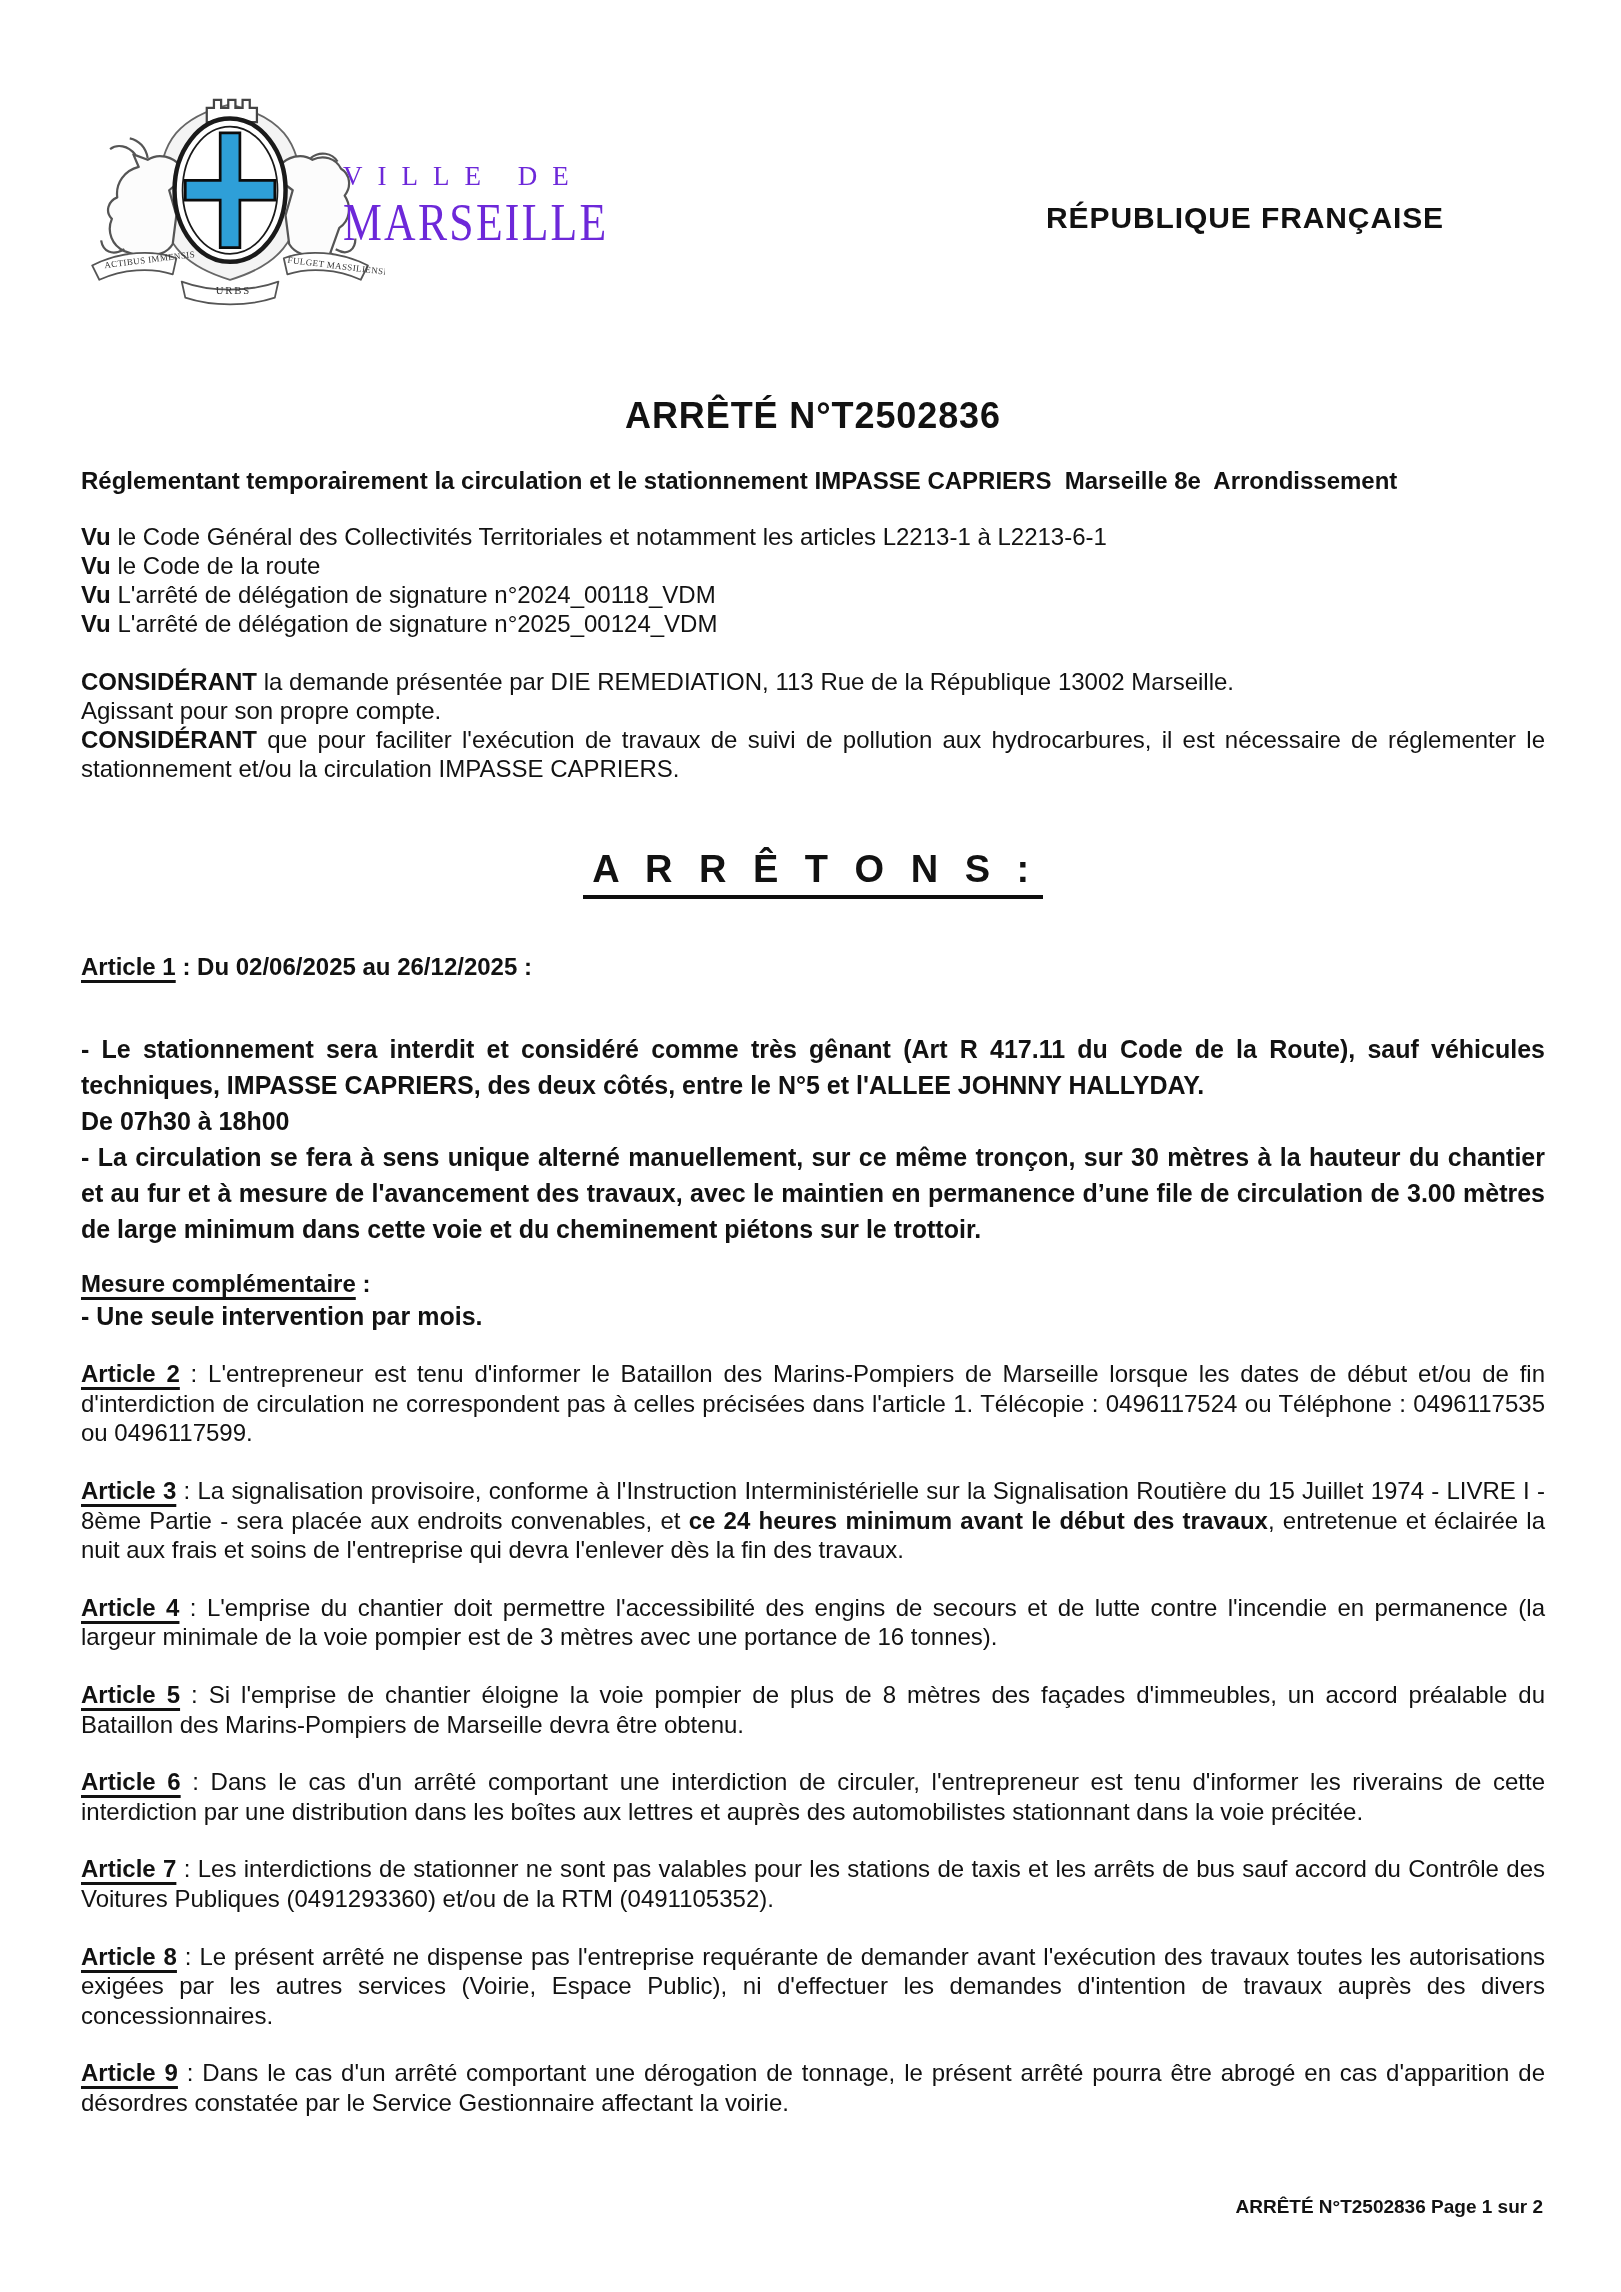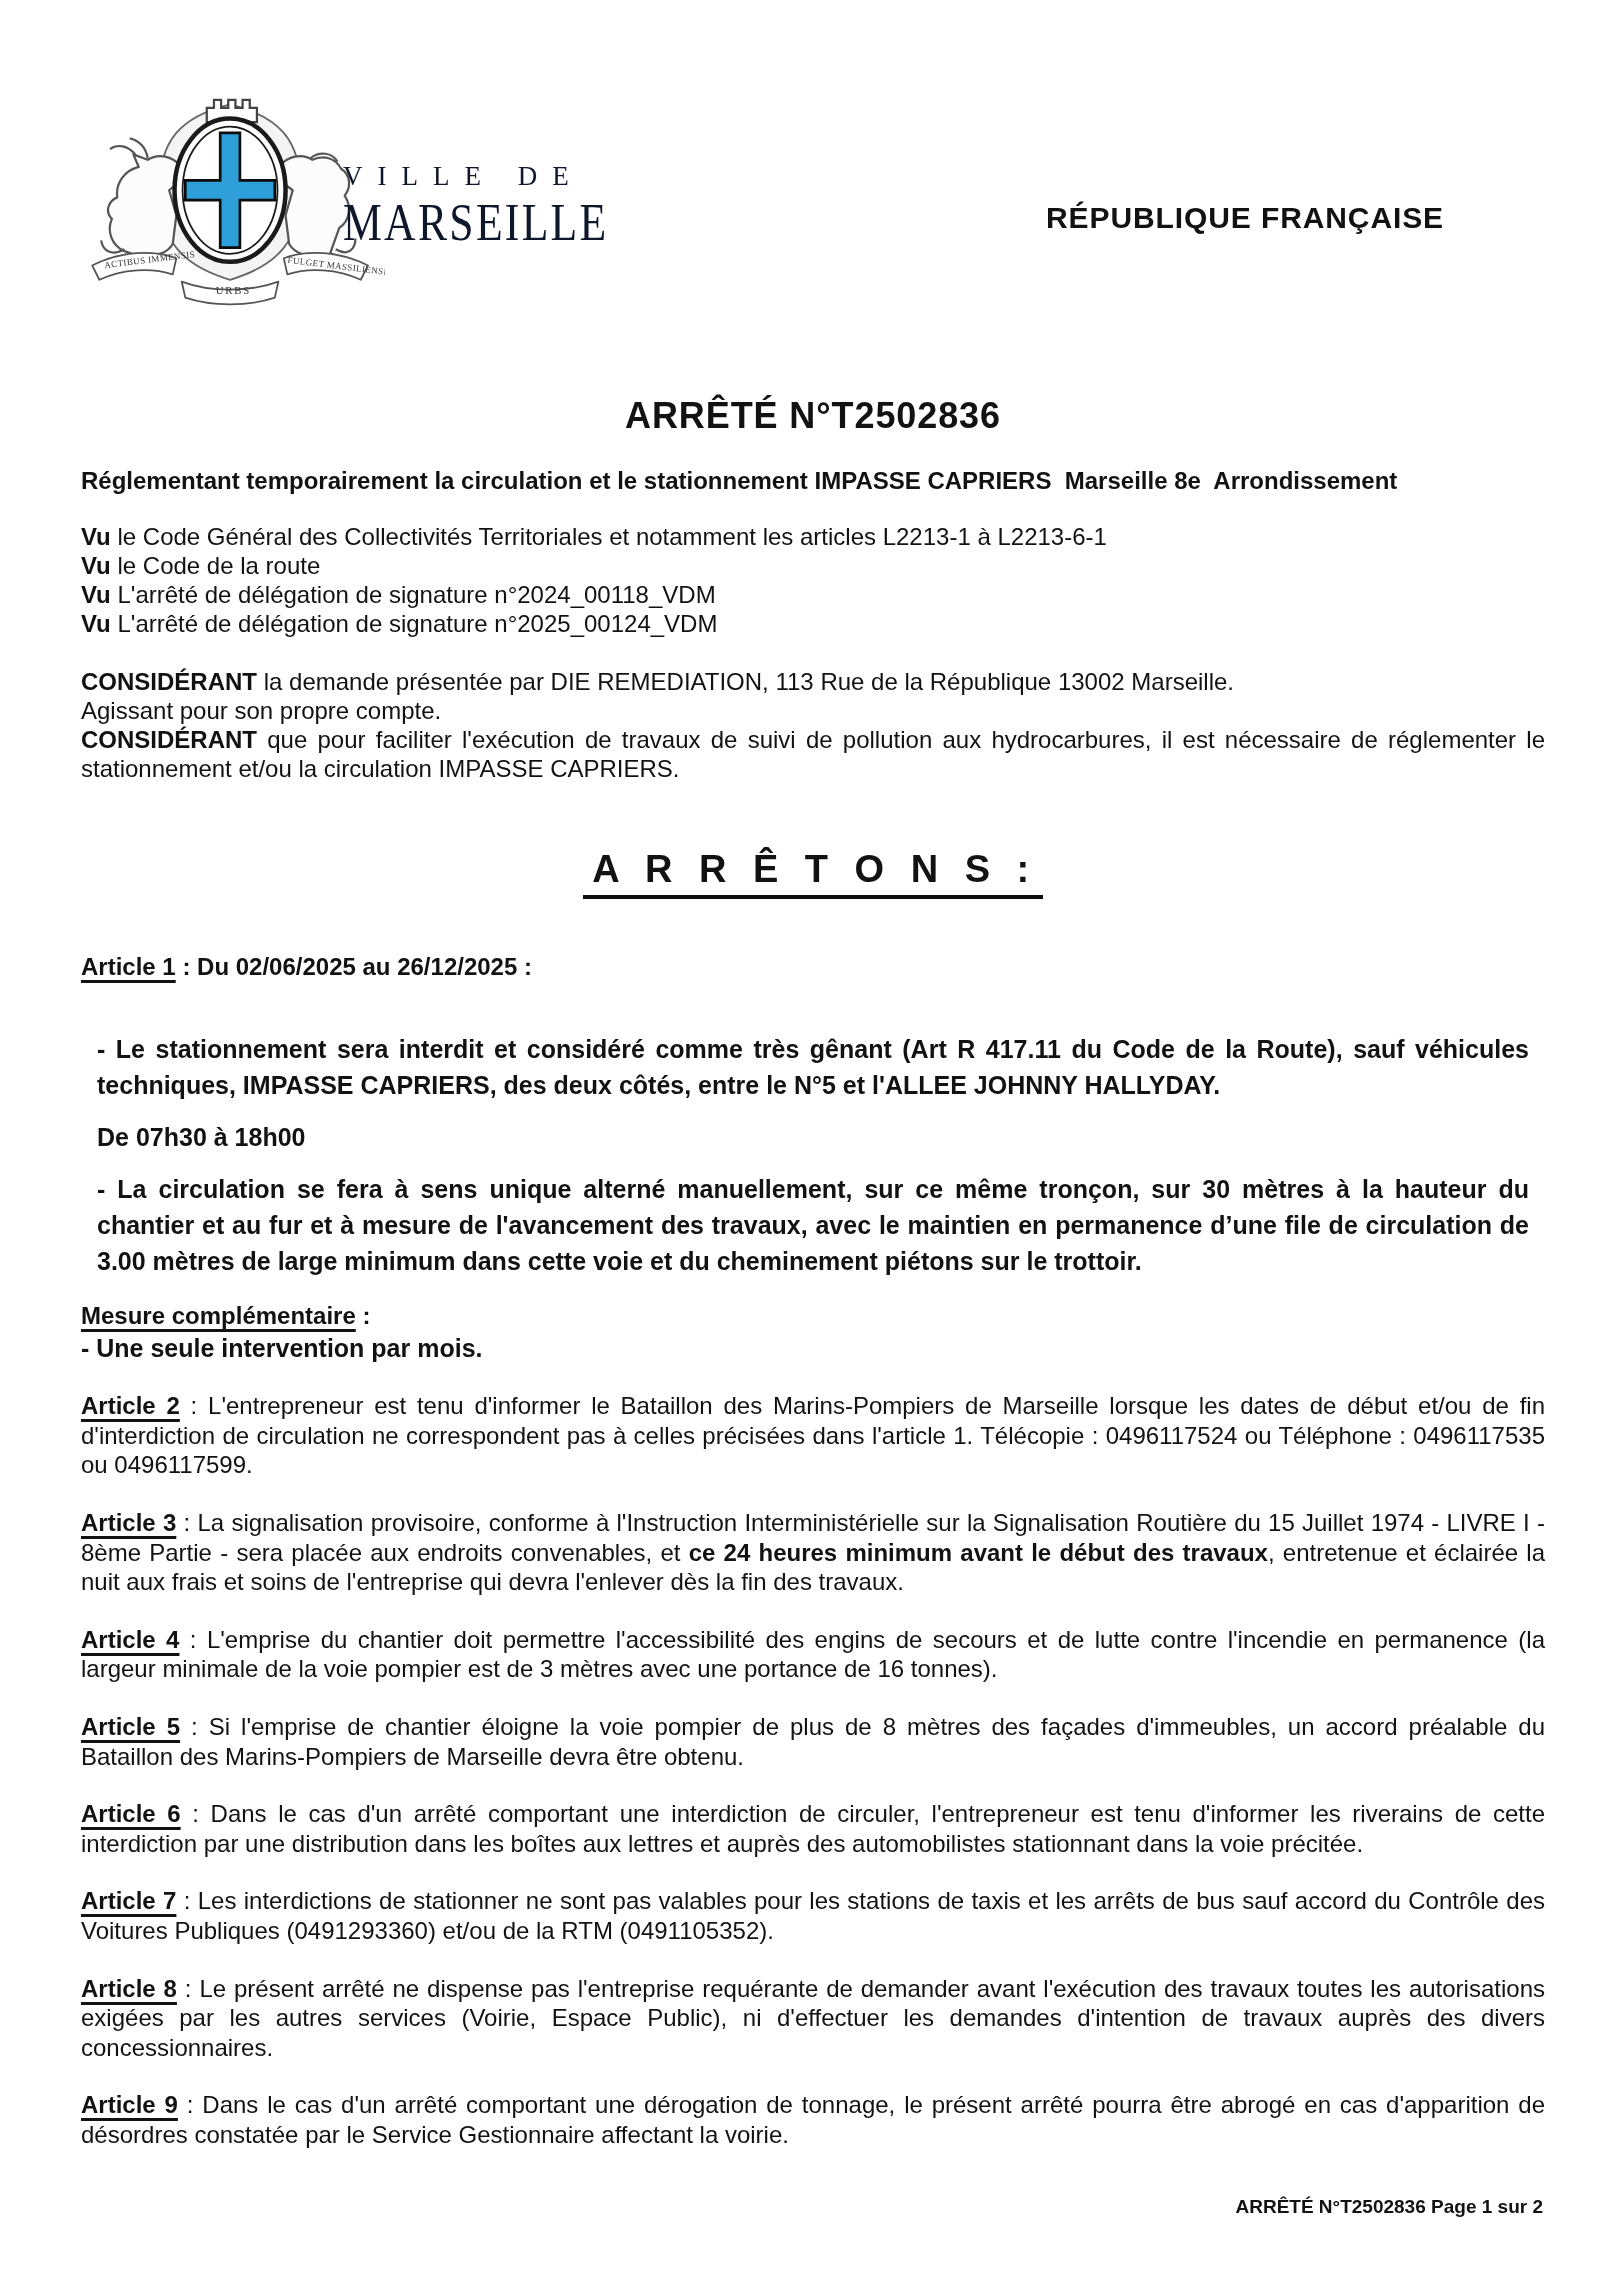--- a/index.html
+++ b/index.html
@@ -6,39 +6,39 @@
   .page{
     position:relative;
     width:1622px;height:2293px;
     background:#ffffff;
     font-family:"Liberation Sans", sans-serif;
     color:#121212;
     overflow:hidden;
   }
   
   .logo{position:absolute;left:76px;top:81px;width:309px;height:231px;}
-  .brand{position:absolute;left:343px;top:161px;color:#0f172a;font-family:"Liberation Serif", serif;}
+  .brand{position:absolute;left:343px;top:161px;color:#6d28d9;font-family:"Liberation Serif", serif;}
   .brand .l1{font-size:27px;letter-spacing:15px;white-space:pre;}
   .brand .l2{font-size:52px;letter-spacing:2.7px;margin-top:0.9px;transform:scaleX(.84);transform-origin:left top;white-space:pre;}
   .republic{position:absolute;left:1046px;top:201px;font-size:30px;font-weight:bold;letter-spacing:0.9px;white-space:pre;}
   
   .doc{position:absolute;left:0;top:0;width:1622px;padding:382px 77px 0 81px;box-sizing:border-box;}
   .title{margin:13px;font-size:36px;font-weight:bold;text-align:center;letter-spacing:0.9px;}
   .subtitle{margin:29.6px 0 0 0;font-size:24px;font-weight:bold;white-space:pre;}
   .salutation{margin:31px 0 0 0;font-size:24px;}
   .vu-block{margin-top:27px;font-size:24px;line-height:29px;}
   .vu-block b{font-weight:bold;}
   .consider{margin:29.6px 0 0 0;font-size:24px;line-height:29px;text-align:justify;}
   .consider b{font-weight:bold;}
   .arretons{margin:65px 0 0 0;text-align:center;}
   .arretons span{display:inline-block;font-size:38px;font-weight:bold;letter-spacing:8px;border-bottom:4.5px solid #0e0e0e;padding:0 5.4px 3.6px 9px;white-space:pre;}
   .u{text-decoration:underline;text-decoration-thickness:2.7px;text-underline-offset:5.4px;}
   .a1h{margin:54px 0 0 0;font-size:24px;font-weight:bold;}
   .a1body{margin-top:50px;font-size:25px;font-weight:bold;line-height:36px;text-align:justify;}
-  .a1body p{margin:16px;}
+  .a1body p{margin:0;}
   .mesure{margin:23px 0 0 0;font-size:24px;font-weight:bold;}
   .mesure2{margin:4.5px 0 0 0;font-size:25px;font-weight:bold;}
   .art{margin:28px 0 0 0;font-size:24px;line-height:29.6px;text-align:justify;}
   .art .lbl{font-weight:bold;}
   .art b{font-weight:bold;}
   .footer{position:absolute;top:2196px;right:79px;font-size:19px;font-weight:bold;white-space:pre;}
 </style>
 </head>
 <body>
 

